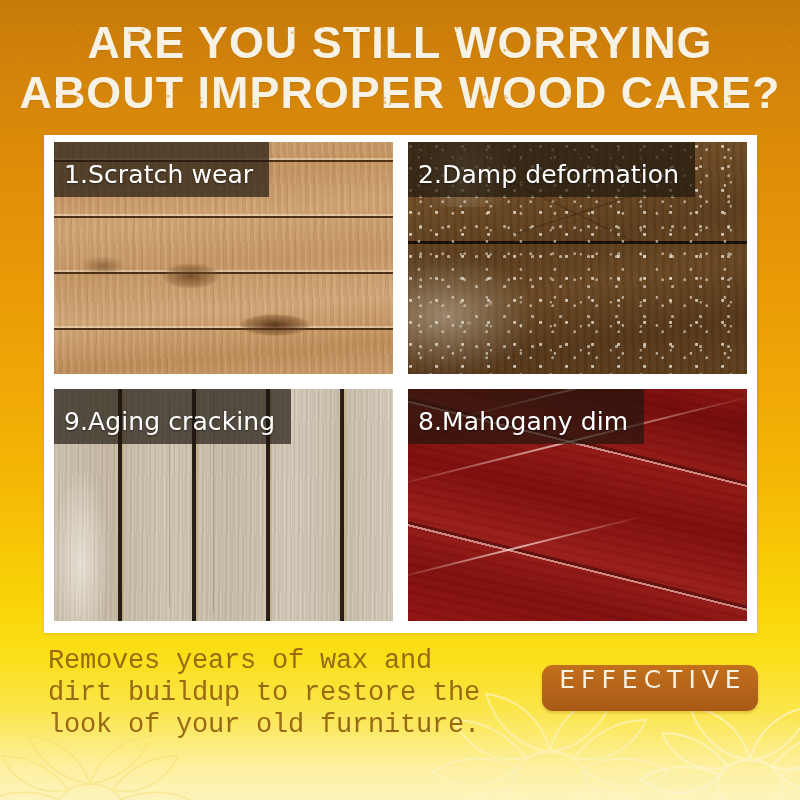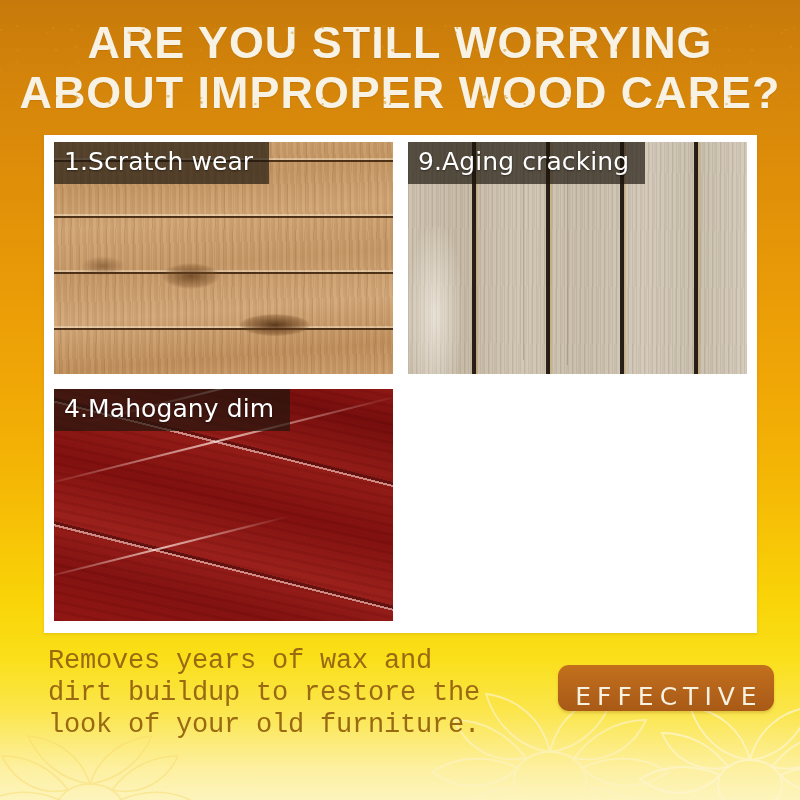--- a/index.html
+++ b/index.html
@@ -86,21 +86,21 @@
     display:grid;
     grid-template-columns:339px 339px;
     grid-template-rows:232px 232px;
     gap:15px 15px;
   }
   .panel{position:relative;overflow:hidden;}
 
   
   .plabel{
     position:absolute;left:0;top:0;
-    padding:5px 16px 7px 10px;
+    padding:18px 16px 7px 10px;
     color:#ffffff;
     font-size:25px;
     line-height:30px;
     letter-spacing:.1px;
     background:rgba(30,22,14,.68);
     white-space:nowrap;
     z-index:3;
     font-family:"DejaVu Sans","Liberation Sans",sans-serif;
     text-shadow:0 1px 2px rgba(0,0,0,.45);
   }
@@ -205,21 +205,21 @@
     letter-spacing:-.2px;
   }
   .copy div{white-space:nowrap;font-family:Liberation Mono, monospace;}
 
   
   .badge{
     position:absolute;left:542px;top:665px;width:216px;height:46px;
     border-radius:11px;
     background:linear-gradient(180deg,#c2701c 0%,#b4631a 55%,#a85a16 100%);
     box-shadow:0 2px 3px rgba(150,100,20,.28);
-    display:flex;align-items:flex-end;justify-content:center;margin-left:16px;
+    display:flex;align-items:flex-start;justify-content:center;
   }
   .badge span{
     color:#f7f1e0;
     font-size:25px;
     letter-spacing:6px;
     padding-left:6px;
     font-family:"DejaVu Sans","Liberation Sans",sans-serif;
   }
 </style>
 </head>
@@ -288,35 +288,44 @@
     <div class="grid">
 
       <div class="panel">
         <div class="wood1"></div>
         <div class="knot k1"></div>
         <div class="knot k2"></div>
         <div class="knot k3"></div>
         <div class="plabel">1.Scratch wear</div>
       </div>
 
+      <div class="panel">
+        <div class="wood2"></div>
+        <div class="speck"></div>
+        <div class="mould"></div>
+        <div class="mould2"></div>
+        <div class="scratch" style="left:26%;top:14%;width:46%;transform:rotate(26deg);"></div>
+        <div class="scratch" style="left:30%;top:40%;width:40%;transform:rotate(-18deg);"></div>
+        <div class="plabel">2.Damp deformation</div>
+      </div>
 
       <div class="panel">
         <div class="wood3"></div>
         <div class="bleach"></div>
         <div class="crackline" style="left:34%;top:6%;height:88%;"></div>
         <div class="crackline" style="left:47%;top:0;height:96%;"></div>
         <div class="plabel">9.Aging cracking</div>
       </div>
 
       <div class="panel">
         <div class="wood4"></div>
         <div class="diagseam" style="left:-6%;top:82%;width:78%;transform:rotate(-14deg);"></div>
         <div class="diagseam" style="left:-6%;top:42%;width:112%;transform:rotate(-14deg);"></div>
         <div class="diagseam" style="left:10%;top:14%;width:96%;transform:rotate(-14deg);"></div>
-        <div class="plabel">4.Mahogany dim</div>
+        <div class="plabel">8.Mahogany dim</div>
       </div>
 
     </div>
   </div>
 
   <div class="copy">
     <div>Removes years of wax and</div>
     <div>dirt buildup to restore the</div>
     <div>look of your old furniture.</div>
   </div>

